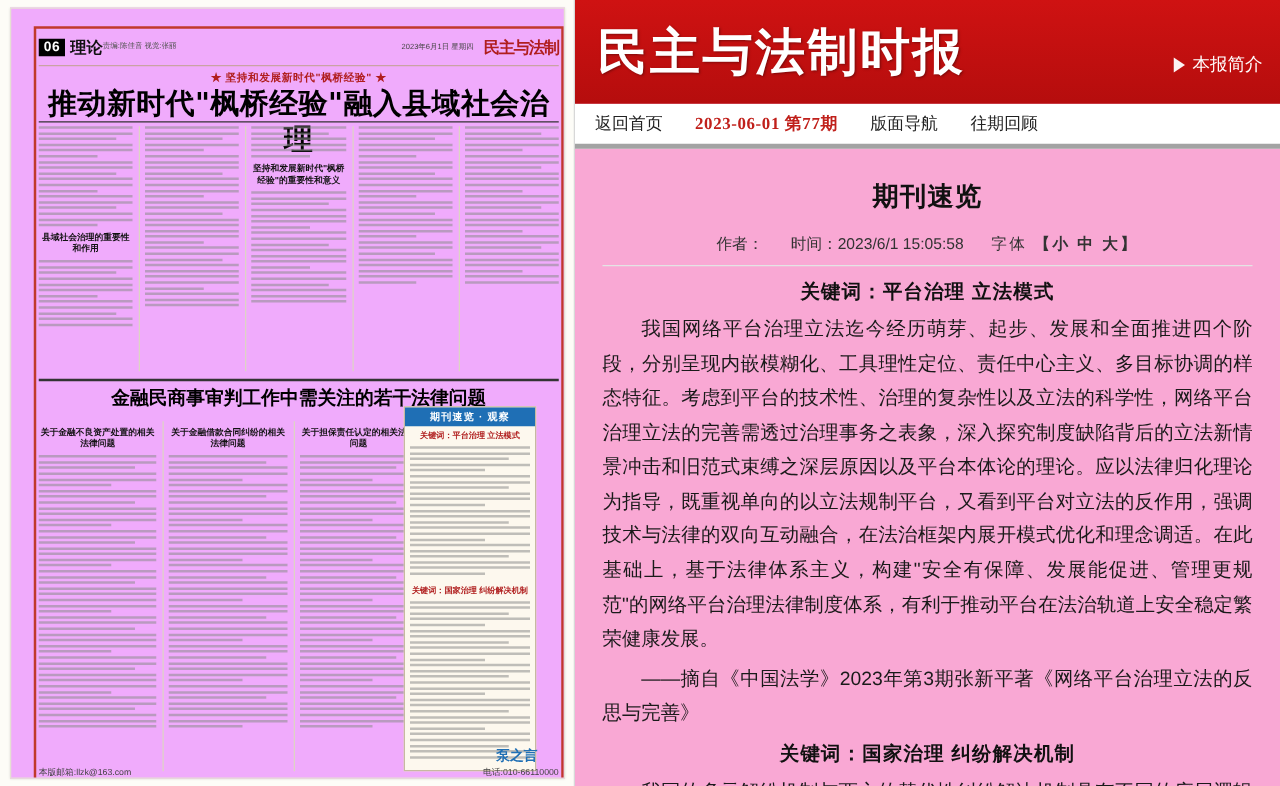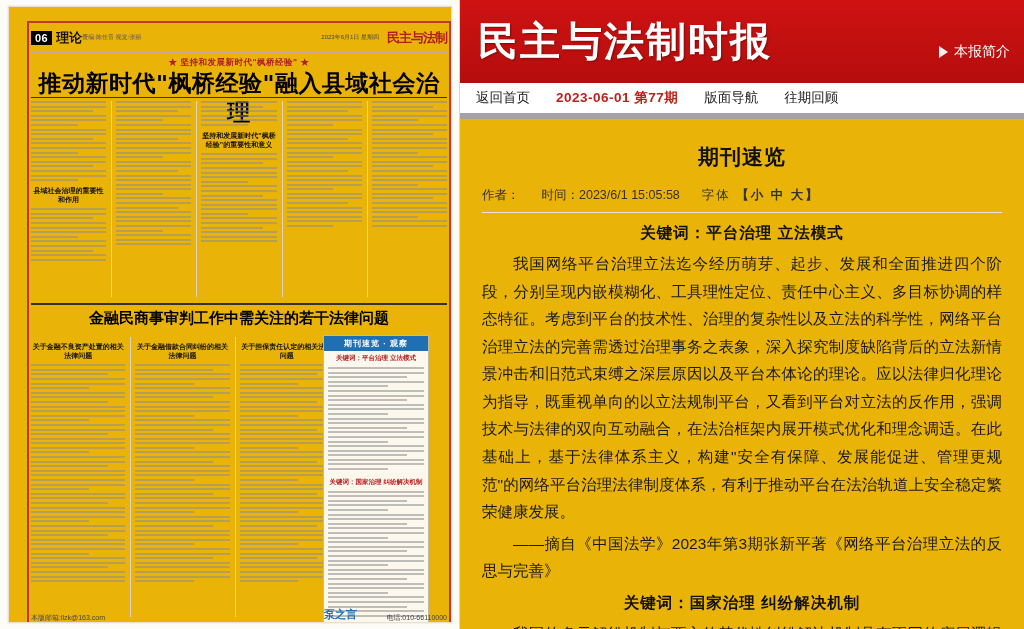--- a/index.html
+++ b/index.html
@@ -23,21 +23,21 @@
     height: 629px;
     background: #fdfcf7;
     position: relative;
     border-right: 1px solid #d8d8d8;
     overflow: hidden;
   }
   .paper-sheet {
     position: absolute;
     left: 8px; top: 6px;
     width: 444px; height: 617px;
-    background: #eab308;
+    background: #f0abfc;
     border: 1px solid #e6e0d4;
     box-shadow: 0 0 2px rgba(0,0,0,0.12);
     overflow: hidden;
   }
   .paper-redframe {
     position: absolute;
     left: 18px; top: 14px;
     width: 424px; height: 606px;
     border: 2px solid #c0392b;
     pointer-events: none;
@@ -116,46 +116,46 @@
     position: absolute; left: 22px; top: 302px; width: 416px;
     text-align: center; font-size: 15px; font-weight: bold; color: #000;
     font-family: Liberation Serif, serif;
   }
   .p-cols2 {
     position: absolute; left: 22px; top: 330px; width: 416px; height: 280px;
     display: flex; gap: 5px;
   }
   .p-box {
     position: absolute;
-    right: 22px; top: 328px; width: 106px; height: 292px;
+    right: 22px; top: 318px; width: 106px; height: 292px;
     border: 1px solid #c7b9a0; background: #fdf8ee;
   }
   .p-box-hd {
     background: #1f6fb5; color: #fff; font-size: 8px; font-weight: bold;
     text-align: center; padding: 2px 0; letter-spacing: 1px;
   }
   .p-box-sub {
     font-size: 6.5px; color: #b01e1e; font-weight: bold; text-align: center;
     padding: 3px 2px 2px;
   }
   .p-box-body { padding: 2px 4px; }
   .p-bottom-logo {
     position: absolute; left: 0; bottom: 4px; width: 106px;
-    text-align: left; font-size: 11px; font-weight: bold; color: #1f6fb5;
+    text-align: right; font-size: 11px; font-weight: bold; color: #1f6fb5;
     font-family: "DejaVu Serif", serif;
   }
   .p-footer {
     position: absolute; left: 22px; bottom: -1px; width: 416px;
     display: flex; justify-content: space-between;
     font-size: 7px; color: #444;
   }
 
   
   .web-pane {
-    flex: 1; height: 629px; position: relative; background: #eab308;
+    flex: 1; height: 629px; position: relative; background: #f9a8d4;
     overflow: hidden;
   }
   .web-header {
     height: 83px;
     background: linear-gradient(180deg,#cf1212 0%, #b50d0d 100%);
     position: relative;
     display: flex; align-items: center;
   }
   .web-title-logo {
     margin-left: 18px;
@@ -174,51 +174,51 @@
   }
   .intro-arrow {
     width: 0; height: 0;
     border-left: 9px solid #fff;
     border-top: 6px solid transparent;
     border-bottom: 6px solid transparent;
     opacity: .95;
   }
   .navbar {
     height: 36px;
-    border-bottom: 6px solid #a3a3a3;
+    border-bottom: 4px solid #a3a3a3;
     display: flex; align-items: center;
     padding: 0 16px;
     gap: 26px;
     font-size: 13.5px;
     color: #222;
     background: #fff;
   }
   .navbar .nav-issue {
-    color: #c0201b; font-weight: bold; letter-spacing: .5px;
+    color: #c0201b; font-weight: bold; letter-spacing: .5px; font-family: Liberation Serif, serif;
   }
   .navbar a { color: #222; text-decoration: none; cursor: pointer; }
   .content {
     padding: 14px 22px 0 22px;
     height: 510px;
     overflow: hidden;
   }
   .art-title {
     text-align: center;
     font-size: 21px;
     font-weight: bold;
     color: #111;
     margin: 10px 0 16px;
     letter-spacing: 1px;
   }
   .art-meta {
     text-align: center;
     font-size: 12.5px;
     color: #333;
     margin-bottom: 6px;
-    display: flex; justify-content: flex-start; align-items: center; gap: 22px;
+    display: flex; justify-content: center; align-items: center; gap: 22px;
     flex-wrap: wrap;
   }
   .art-meta .fontsize { letter-spacing: 2px; }
   .art-meta .fontsize .big { font-weight: bold; }
   .meta-sep { border-bottom: 1px solid #e4e4e4; margin: 8px 0 10px; }
   .kw {
     text-align: center;
     font-size: 15.5px;
     font-weight: bold;
     color: #111;

